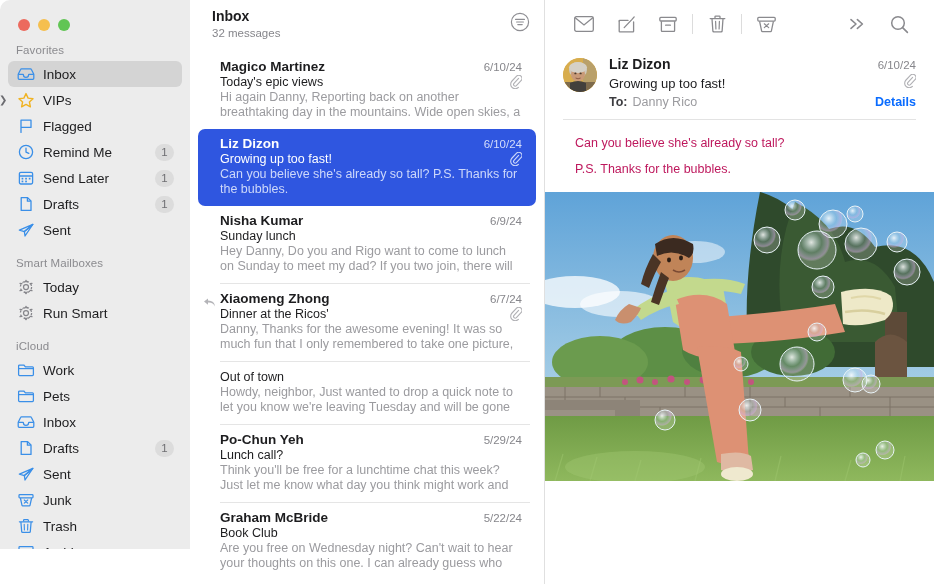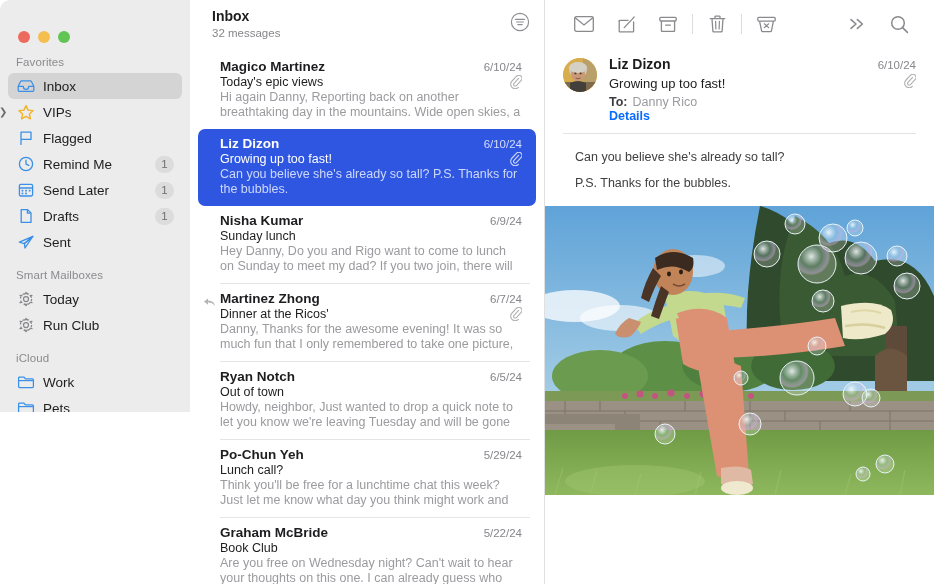--- a/index.html
+++ b/index.html
@@ -14,24 +14,24 @@
     position: relative;
     width: 934px; height: 584px;
     display: flex;
     background: #ffffff;
     border-radius: 10px;
     overflow: hidden;
   }
 
   
   .sidebar {
-    width: 190px; height: 412px;
+    width: 190px; height: 549px;
     background: #ececec;
     flex: 0 0 190px;
-    padding-top: 16px;
+    padding-top: 4px;
     overflow: hidden;
     position: relative;
   }
   .traffic {
     display: flex; gap: 8px;
     padding: 15px 0 0 18px;
     height: 36px;
     align-items: flex-start;
   }
   .light { width: 12px; height: 12px; border-radius: 50%; }
@@ -146,28 +146,28 @@
     flex: 0 0 34px; margin-right: 12px; margin-top: 2px;
     overflow: hidden; position: relative;
     background: #d9b257;
   }
   .mh-body { flex: 1 1 auto; }
   .mh-r1 { display: flex; justify-content: space-between; align-items: baseline; }
   .mh-name { font-size: 14px; font-weight: bold; color: #1d1d1f; }
   .mh-date { font-size: 11.5px; color: #86868b; }
   .mh-r2 { display: flex; justify-content: space-between; align-items: center; margin-top: 2px;}
   .mh-subj { font-size: 13px; color: #1d1d1f; }
-  .mh-r3 { display: flex; justify-content: space-between; align-items: baseline; margin-top: 3px; flex-direction: column;}
+  .mh-r3 { display: flex; justify-content: space-between; align-items: baseline; margin-top: 3px;}
   .mh-to { font-size: 12.5px; }
   .mh-to b { color: #3c3c40; font-weight: bold; }
   .mh-to span { color: #9b9b9f; margin-left: 5px; }
   .details { font-size: 12.5px; color: #0a6cff; font-weight: bold; }
   .hr { height: 1px; background: #e3e3e3; margin: 10px 18px 0 18px; }
   .mbody { padding: 13px 18px 0 30px; }
-  .mline { font-size: 12.5px; color: #404040; line-height: 20px; }
+  .mline { font-size: 12.5px; color: #be185d; line-height: 20px; }
   .mline + .mline { margin-top: 6px; }
 
   .photo {
     margin: 13px 0 0 0;
     width: 389px; height: 289px;
     position: relative; overflow: hidden;
     align-self: flex-start;
   }
   .photo svg { display:block; }
 </style>
@@ -269,21 +269,21 @@
           <span class="sb-label">Today</span>
         </div>
         <div class="sb-row">
           <span class="sb-ico">
             <svg width="18" height="16" viewBox="0 0 18 16">
               <circle cx="9" cy="8" r="2.5" fill="none" stroke="#86868b" stroke-width="1.25"></circle>
               <path d="M9 1.5 L10.2 3.1 M9 14.5 L10.2 12.9 M9 1.5 L7.8 3.1 M9 14.5 L7.8 12.9 M3 4.4 L4.9 4.7 M15 11.6 L13.1 11.3 M3 11.6 L4.9 11.3 M15 4.4 L13.1 4.7" stroke="#86868b" stroke-width="1.25" stroke-linecap="round"></path>
               <circle cx="9" cy="8" r="5.6" fill="none" stroke="#86868b" stroke-width="1.25" stroke-dasharray="2.3 2.1"></circle>
             </svg>
           </span>
-          <span class="sb-label">Run Club</span>
+          <span class="sb-label">Run Smart</span>
         </div>
         <div class="sb-gap"></div>
         <div class="sb-section">iCloud</div>
         <div class="sb-row">
           <span class="sb-ico">
             <svg width="18" height="16" viewBox="0 0 18 16">
               <path d="M1.6 4 A1 1 0 0 1 2.6 3 L6.8 3 L8.4 4.8 L15.4 4.8 A1 1 0 0 1 16.4 5.8 L16.4 12.6 A1 1 0 0 1 15.4 13.6 L2.6 13.6 A1 1 0 0 1 1.6 12.6 Z" fill="none" stroke="#3a8fe8" stroke-width="1.25" stroke-linejoin="round"></path>
               <line x1="1.8" y1="6.6" x2="16.2" y2="6.6" stroke="#3a8fe8" stroke-width="1.2"></line>
             </svg>
           </span>
@@ -412,37 +412,33 @@
             <div class="r-subj">Sunday lunch</div>
           </div>
           <div class="r-prev">Hey Danny, Do you and Rigo want to come to lunch on Sunday to meet my dad? If you two join, there will be 6 of us total. W…</div>
         </div>
         <div class="row-sep"></div>
         <div class="row">
           <div class="reply-ind"><svg width="13" height="11" viewBox="0 0 13 11">
               <path d="M5 1.4 L1 4.6 L5 7.8 L5 5.6 Q10 5.2 12 9.4 Q11.6 3.6 5 3.4 Z" fill="#b4b4b8"></path>
             </svg></div>
           <div class="r-top">
-            <div class="r-from">Martinez Zhong</div>
+            <div class="r-from">Xiaomeng Zhong</div>
             <div class="r-date">6/7/24</div>
           </div>
           <div class="r-mid">
             <div class="r-subj">Dinner at the Ricos'</div>
             <div class="clip"><svg width="12" height="14" viewBox="0 0 12 14">
                 <path d="M8.6 3.4 L4 8.3 a1.7 1.7 0 0 0 2.4 2.4 L11 5.6 a3.1 3.1 0 0 0 -4.4 -4.4 L2 6 a4.5 4.5 0 0 0 6.4 6.4" fill="none" stroke="#b0b0b4" stroke-width="1.1" stroke-linecap="round"></path>
               </svg></div>
           </div>
           <div class="r-prev">Danny, Thanks for the awesome evening! It was so much fun that I only remembered to take one picture, but at least it's a…</div>
         </div>
         <div class="row-sep"></div>
         <div class="row">
-          <div class="r-top">
-            <div class="r-from">Ryan Notch</div>
-            <div class="r-date">6/5/24</div>
-          </div>
           <div class="r-mid">
             <div class="r-subj">Out of town</div>
           </div>
           <div class="r-prev">Howdy, neighbor, Just wanted to drop a quick note to let you know we're leaving Tuesday and will be gone for 5 nights, if…</div>
         </div>
         <div class="row-sep"></div>
         <div class="row">
           <div class="r-top">
             <div class="r-from">Po-Chun Yeh</div>
             <div class="r-date">5/29/24</div>

